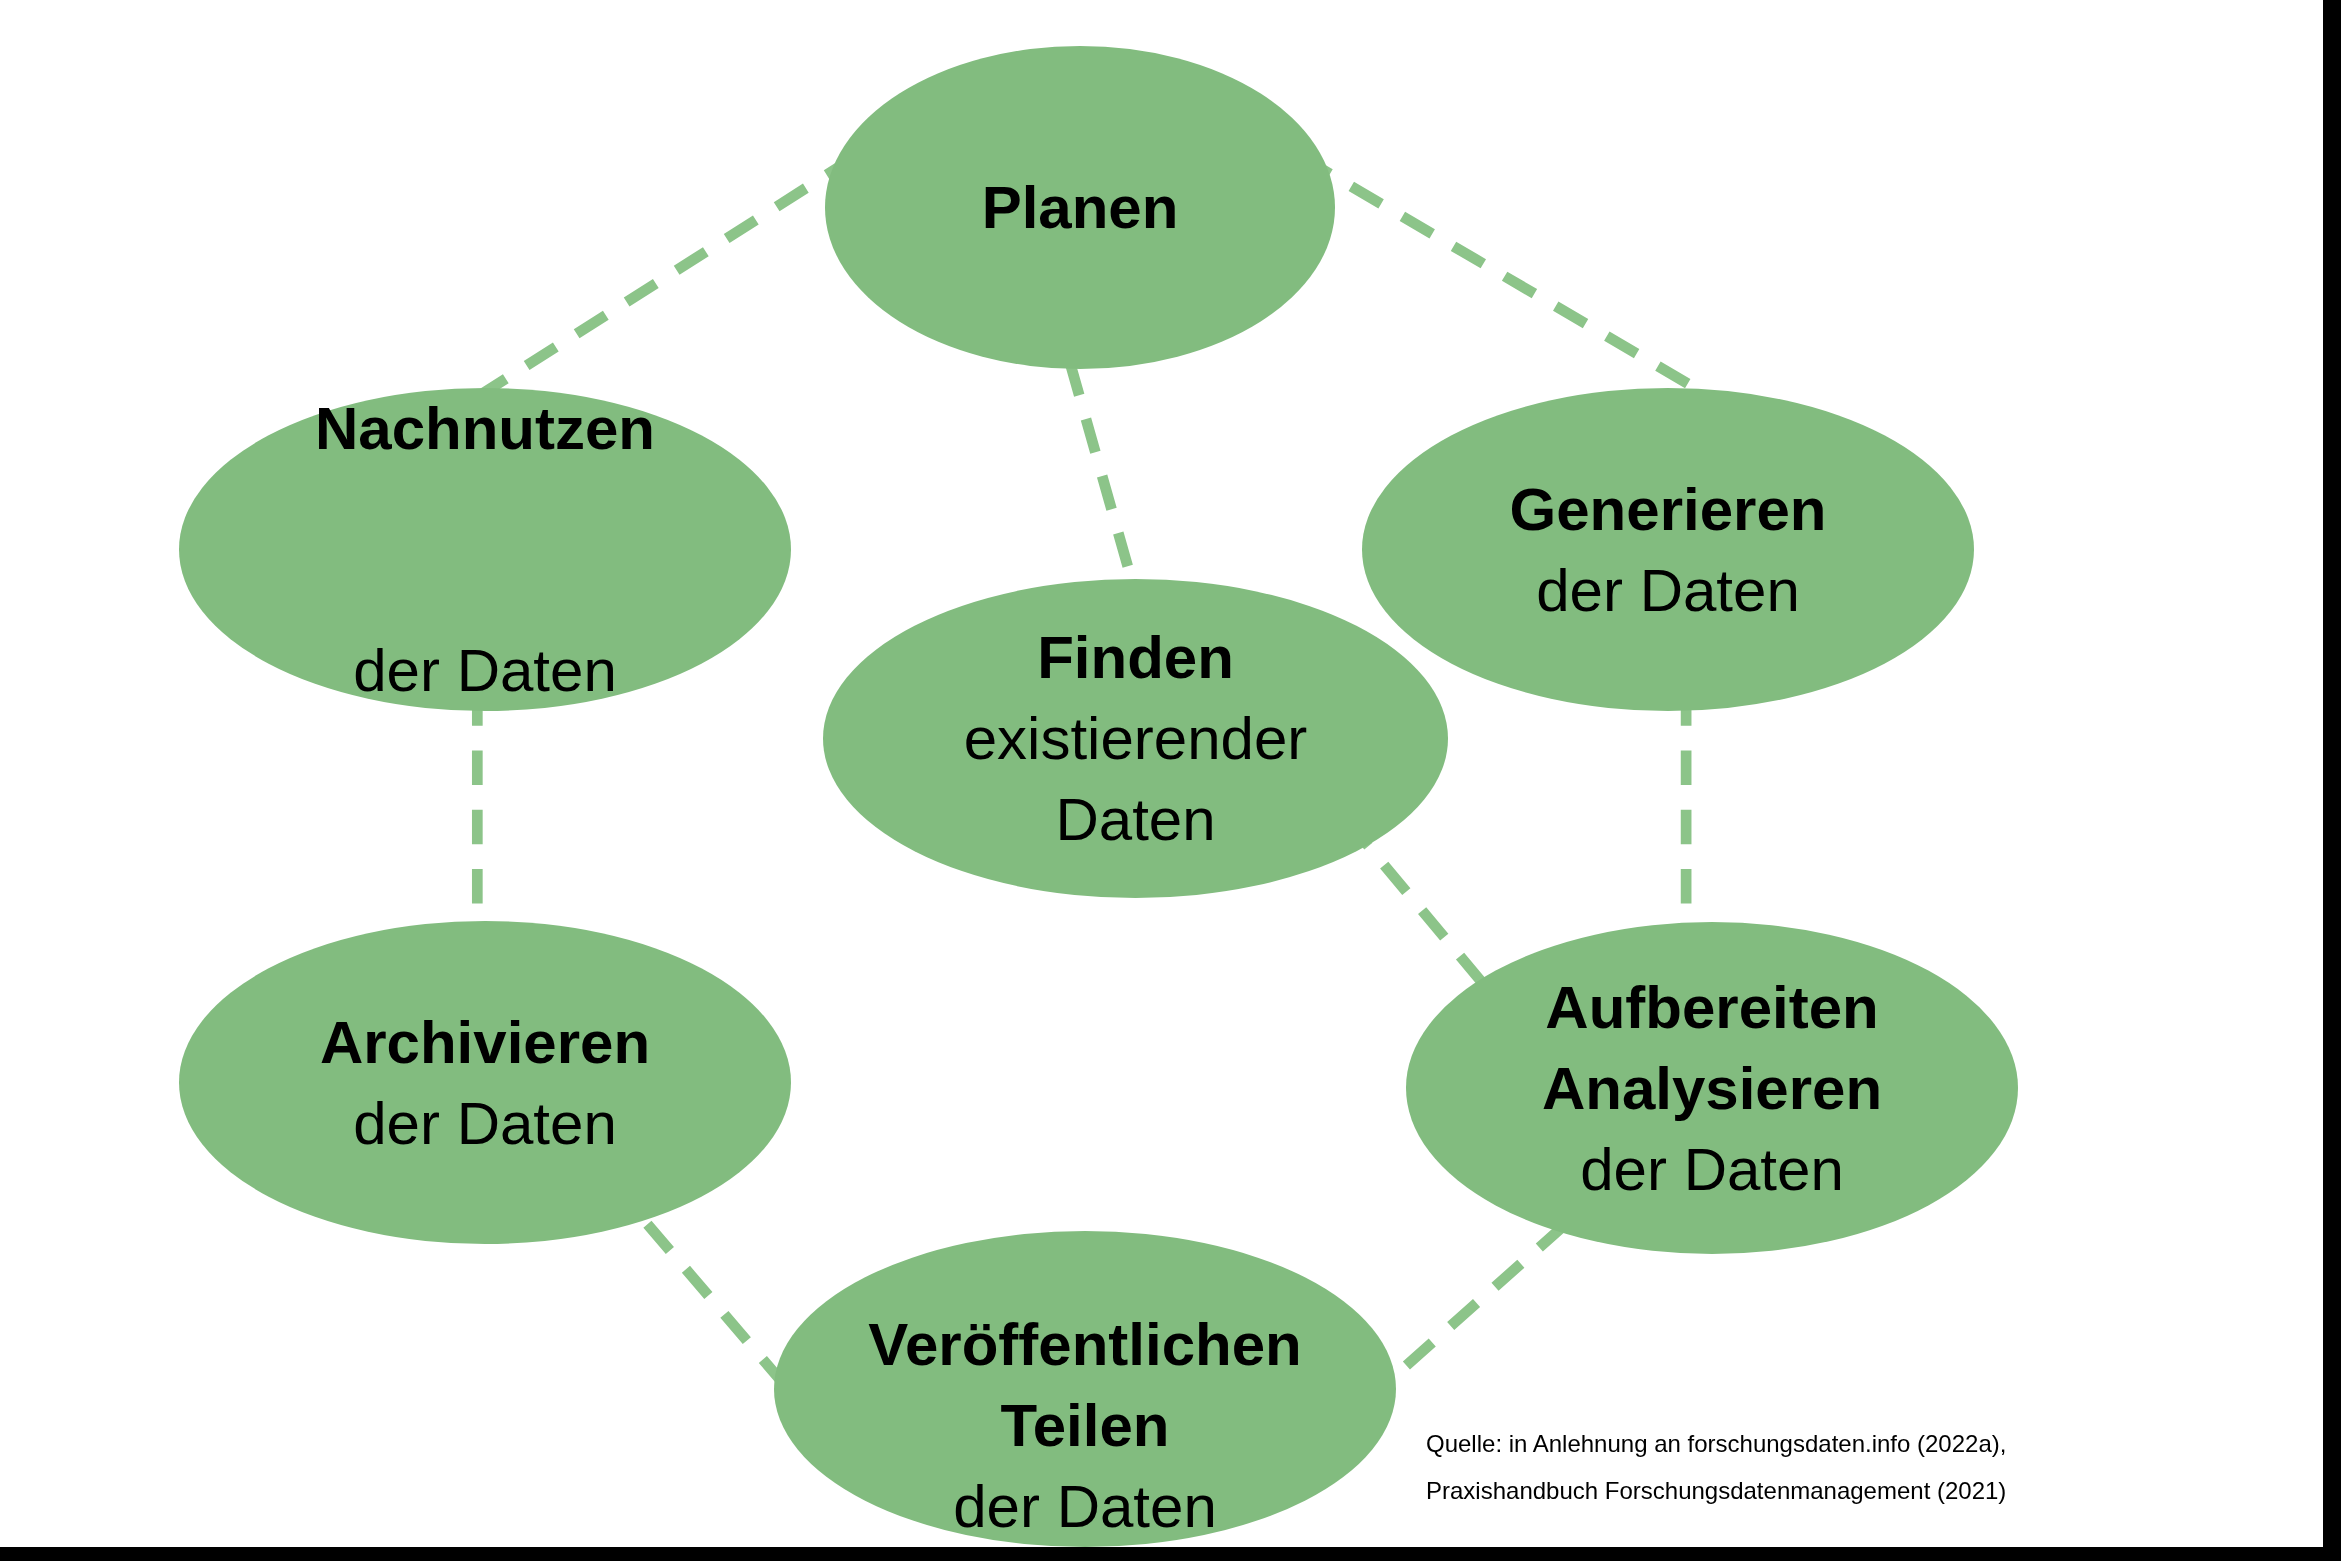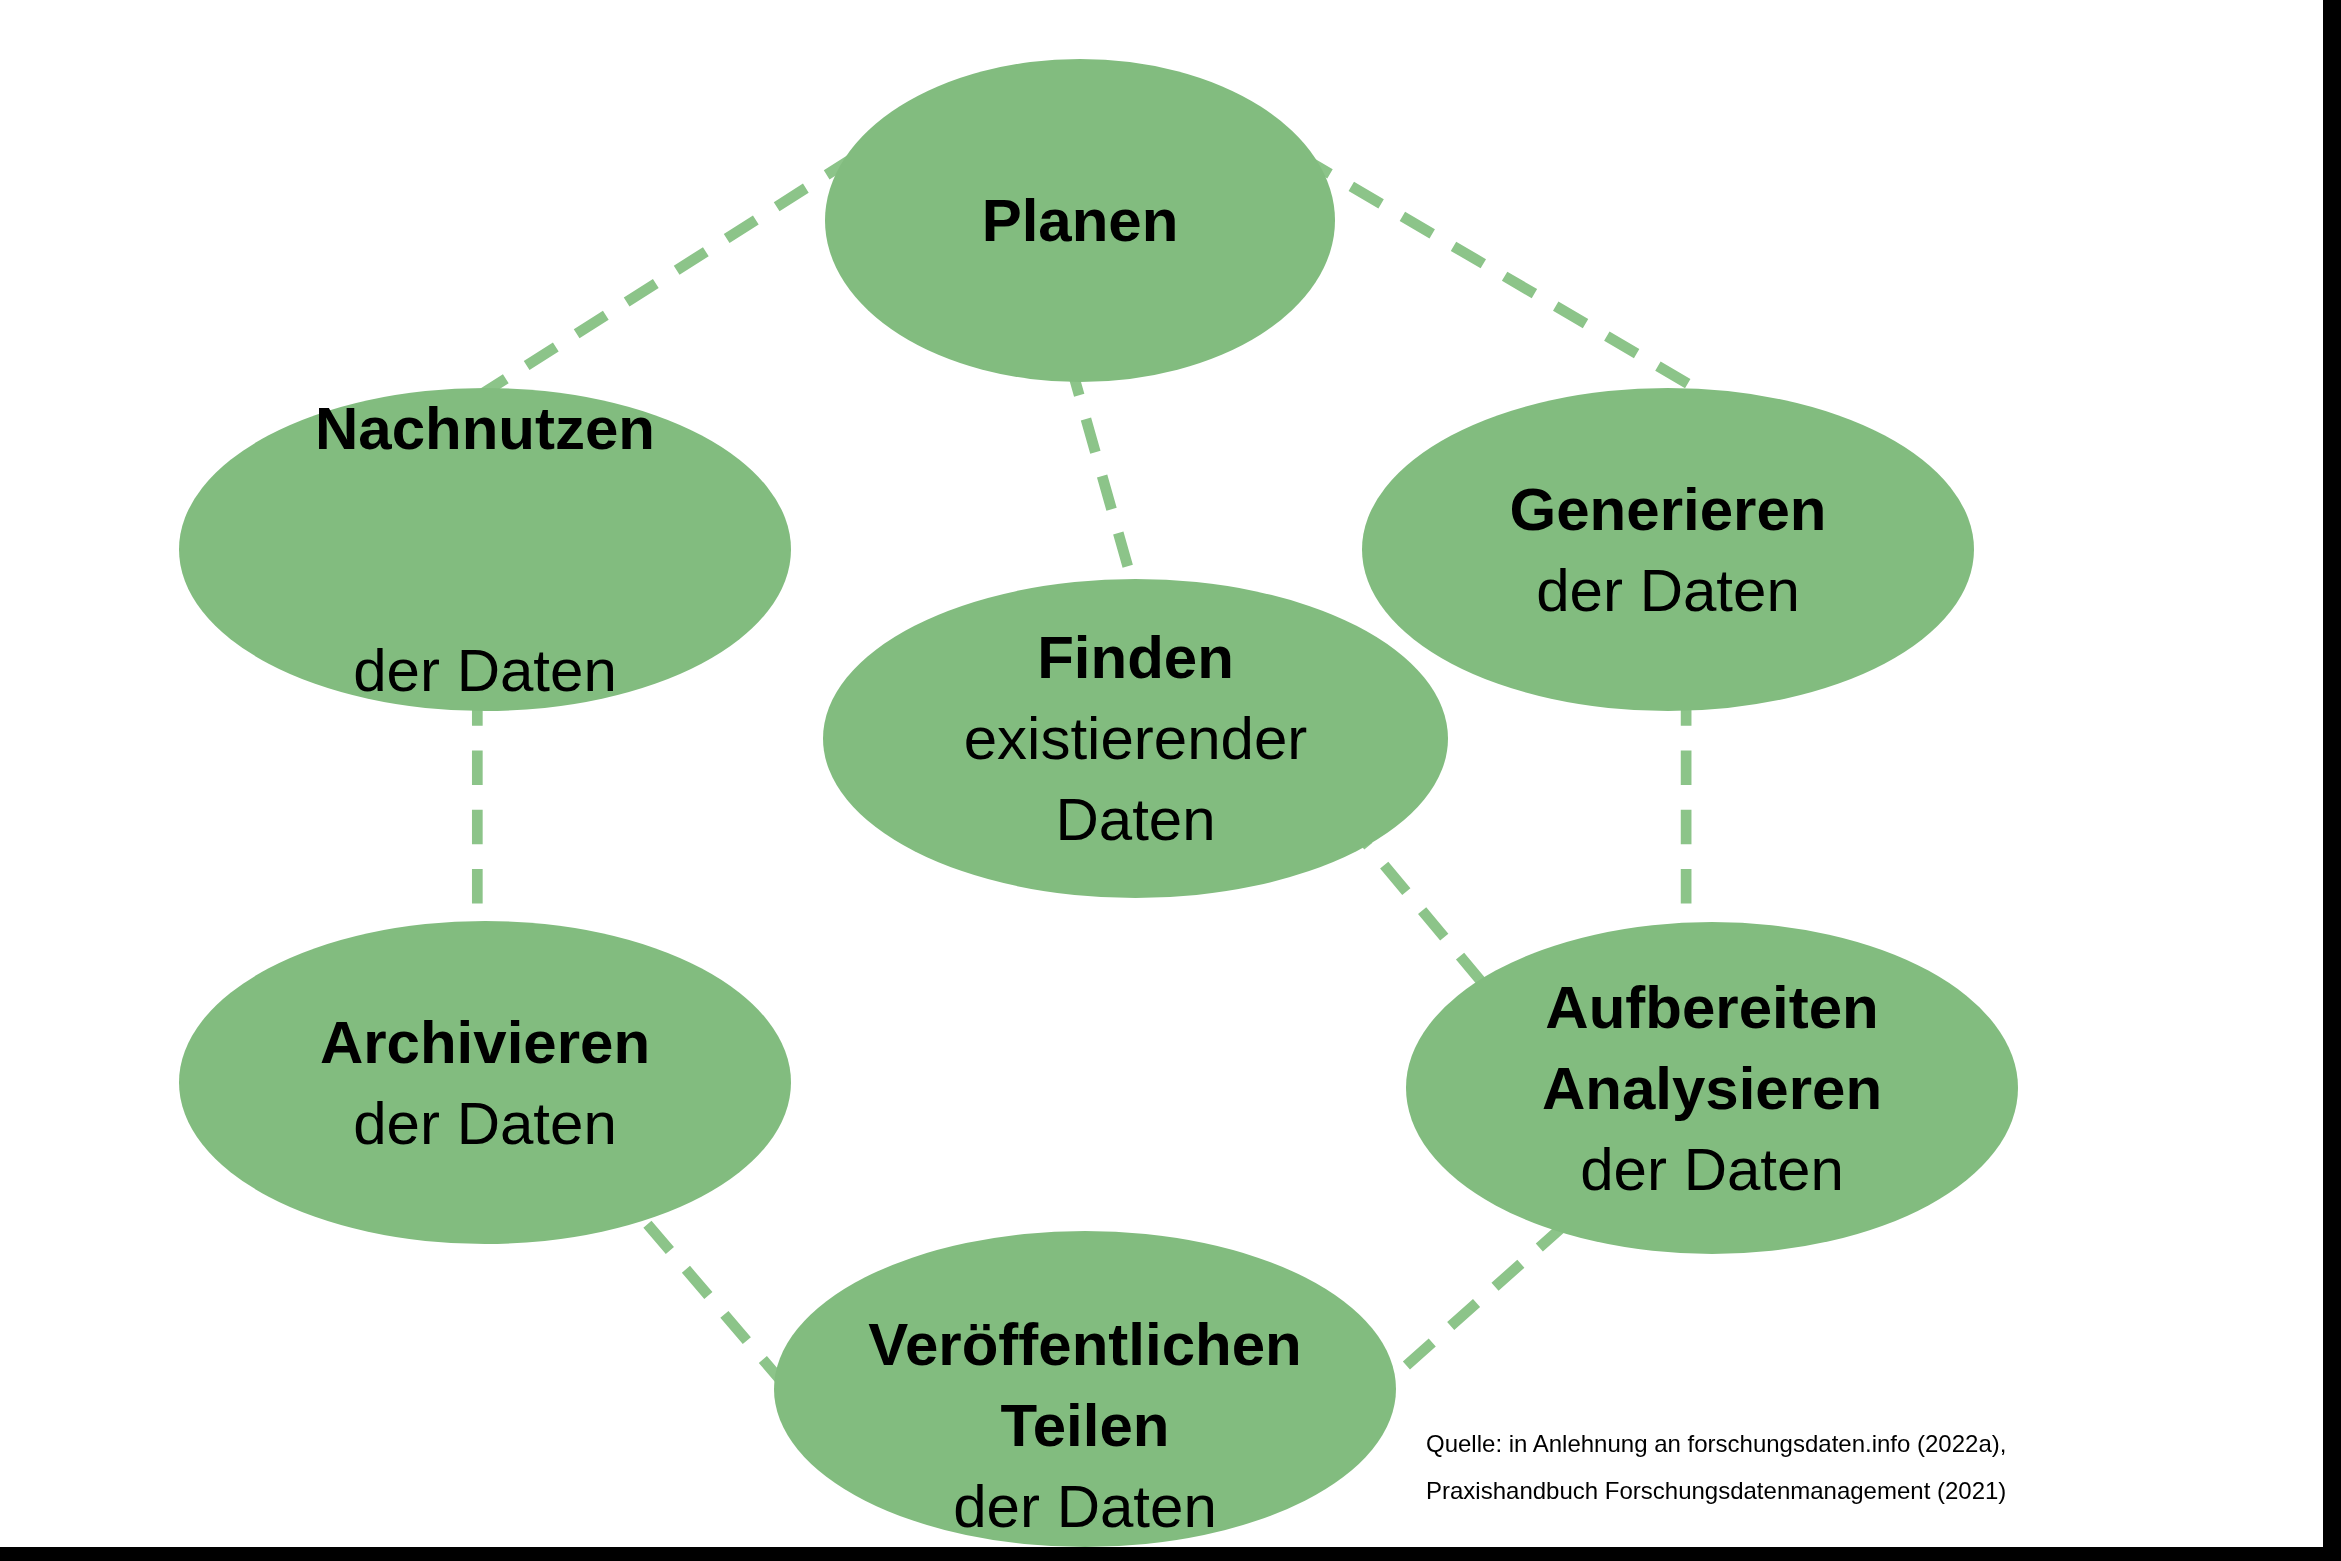--- a/index.html
+++ b/index.html
@@ -81,21 +81,21 @@
     <line class="conn" x1="1040" y1="190" x2="560" y2="495"></line>
     <line class="conn" x1="1580" y1="190" x2="2100" y2="495"></line>
     <line class="conn" x1="1300" y1="440" x2="1378" y2="715"></line>
     <line class="conn" x1="580" y1="840" x2="580" y2="1140"></line>
     <line class="conn" x1="2049" y1="840" x2="2049" y2="1140"></line>
     <line class="conn" x1="1636" y1="996" x2="1806" y2="1200"></line>
     <line class="conn" x1="740" y1="1433" x2="962" y2="1693"></line>
     <line class="conn" x1="1902" y1="1488" x2="1688" y2="1678"></line>
   </svg>
 
-  <div class="node" style="left:825px;top:59px;width:510px;height:323px;">
+  <div class="node" style="left:825px;top:46px;width:510px;height:323px;">
     <div class="b">Planen</div>
   </div>
 
   <div class="node" style="left:179px;top:388px;width:612px;height:323px;justify-content:space-between;">
     <div class="b">Nachnutzen</div>
     <div>der Daten</div>
   </div>
 
   <div class="node" style="left:1362px;top:388px;width:612px;height:323px;">
     <div class="b">Generieren</div>

